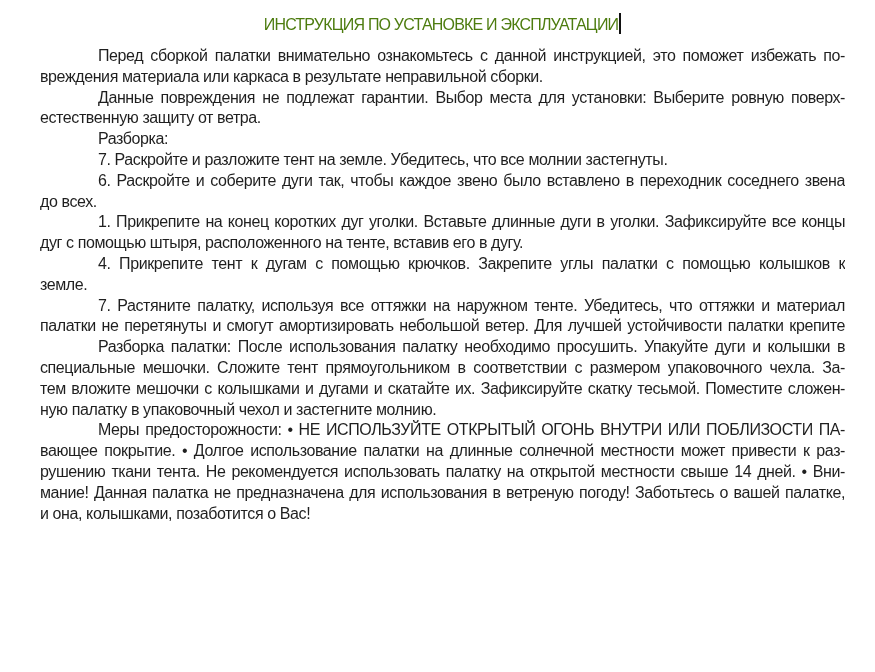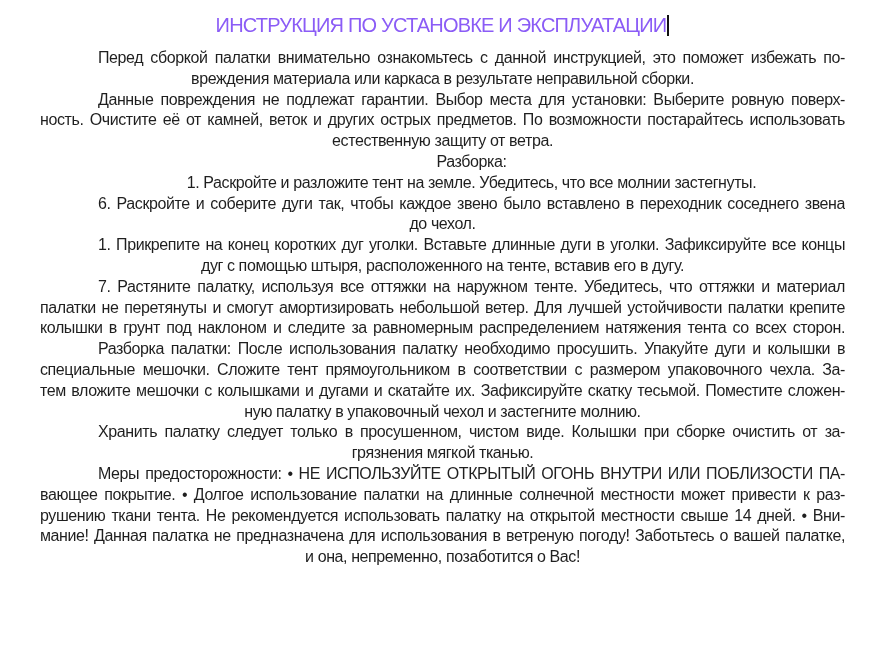--- a/index.html
+++ b/index.html
@@ -19,24 +19,24 @@
     color: #1f1f1f;
     font-family: "Liberation Sans", "DejaVu Sans", sans-serif;
   }
   .title-row {
     text-align: center;
     line-height: 26px;
     margin-bottom: 8px;
     white-space: nowrap;
   }
   .title {
-    font-size: 20px;
+    font-size: 16px;
     font-weight: 400;
     letter-spacing: -0.8px;
-    color: #8b5cf6;
+    color: #4d7c0f;
     margin-top: 28px;
   }
   .caret {
     display: inline-block;
     width: 2px;
     height: 21px;
     background: #111111;
     margin-left: 1px;
     vertical-align: -4px;
   }
@@ -47,71 +47,69 @@
   }
   .para { margin: 0; }
   .line {
     line-height: 20.8px;
     text-align: justify;
     text-align-last: justify;
     overflow: hidden;
   }
   .line.indent { padding-left: 58px; }
   .line.last {
-    text-align: center;
+    text-align: left;
     text-align-last: auto;
   }
 </style>
 </head>
 <body>
 
 <div class="page">
   <div class="title-row">
     <span class="title">ИНСТРУКЦИЯ ПО УСТАНОВКЕ И ЭКСПЛУАТАЦИИ</span><span class="caret" style="display: inline-block;"></span>
   </div>
   <div class="doc-body">
       <div class="para">
         <div class="line indent">Перед сборкой палатки внимательно ознакомьтесь с данной инструкцией, это поможет избежать по-</div>
         <div class="line last">вреждения материала или каркаса в результате неправильной сборки.</div>
       </div>
       <div class="para">
         <div class="line indent">Данные повреждения не подлежат гарантии. Выбор места для установки: Выберите ровную поверх-</div>
-        <div class="line">ность. Очистите её от камней, веток и других острых предметов. По возможности постарайтесь использовать</div>
         <div class="line last">естественную защиту от ветра.</div>
       </div>
       <div class="para">
         <div class="line indent last">Разборка:</div>
       </div>
       <div class="para">
-        <div class="line indent last">1. Раскройте и разложите тент на земле. Убедитесь, что все молнии застегнуты.</div>
+        <div class="line indent last">7. Раскройте и разложите тент на земле. Убедитесь, что все молнии застегнуты.</div>
       </div>
       <div class="para">
         <div class="line indent">6. Раскройте и соберите дуги так, чтобы каждое звено было вставлено в переходник соседнего звена</div>
-        <div class="line last">до чехол.</div>
+        <div class="line last">до всех.</div>
       </div>
       <div class="para">
         <div class="line indent">1. Прикрепите на конец коротких дуг уголки. Вставьте длинные дуги в уголки. Зафиксируйте все концы</div>
         <div class="line last">дуг с помощью штыря, расположенного на тенте, вставив его в дугу.</div>
       </div>
       <div class="para">
+        <div class="line indent">4. Прикрепите тент к дугам с помощью крючков. Закрепите углы палатки с помощью колышков к</div>
+        <div class="line last">земле.</div>
+      </div>
+      <div class="para">
         <div class="line indent">7. Растяните палатку, используя все оттяжки на наружном тенте. Убедитесь, что оттяжки и материал</div>
         <div class="line">палатки не перетянуты и смогут амортизировать небольшой ветер. Для лучшей устойчивости палатки крепите</div>
-        <div class="line">колышки в грунт под наклоном и следите за равномерным распределением натяжения тента со всех сторон.</div>
       </div>
       <div class="para">
         <div class="line indent">Разборка палатки: После использования палатку необходимо просушить. Упакуйте дуги и колышки в</div>
         <div class="line">специальные мешочки. Сложите тент прямоугольником в соответствии с размером упаковочного чехла. За-</div>
         <div class="line">тем вложите мешочки с колышками и дугами и скатайте их. Зафиксируйте скатку тесьмой. Поместите сложен-</div>
         <div class="line last">ную палатку в упаковочный чехол и застегните молнию.</div>
       </div>
       <div class="para">
-        <div class="line indent">Хранить палатку следует только в просушенном, чистом виде. Колышки при сборке очистить от за-</div>
-        <div class="line last">грязнения мягкой тканью.</div>
-      </div>
-      <div class="para">
         <div class="line indent">Меры предосторожности: • НЕ ИСПОЛЬЗУЙТЕ ОТКРЫТЫЙ ОГОНЬ ВНУТРИ ИЛИ ПОБЛИЗОСТИ ПА-</div>
         <div class="line">вающее покрытие. • Долгое использование палатки на длинные солнечной местности может привести к раз-</div>
         <div class="line">рушению ткани тента. Не рекомендуется использовать палатку на открытой местности свыше 14 дней. • Вни-</div>
         <div class="line">мание! Данная палатка не предназначена для использования в ветреную погоду! Заботьтесь о вашей палатке,</div>
-        <div class="line last">и она, непременно, позаботится о Вас!</div>
+        <div class="line last">и она, колышками, позаботится о Вас!</div>
       </div>
     </div>
 </div>
 
 </body></html>

